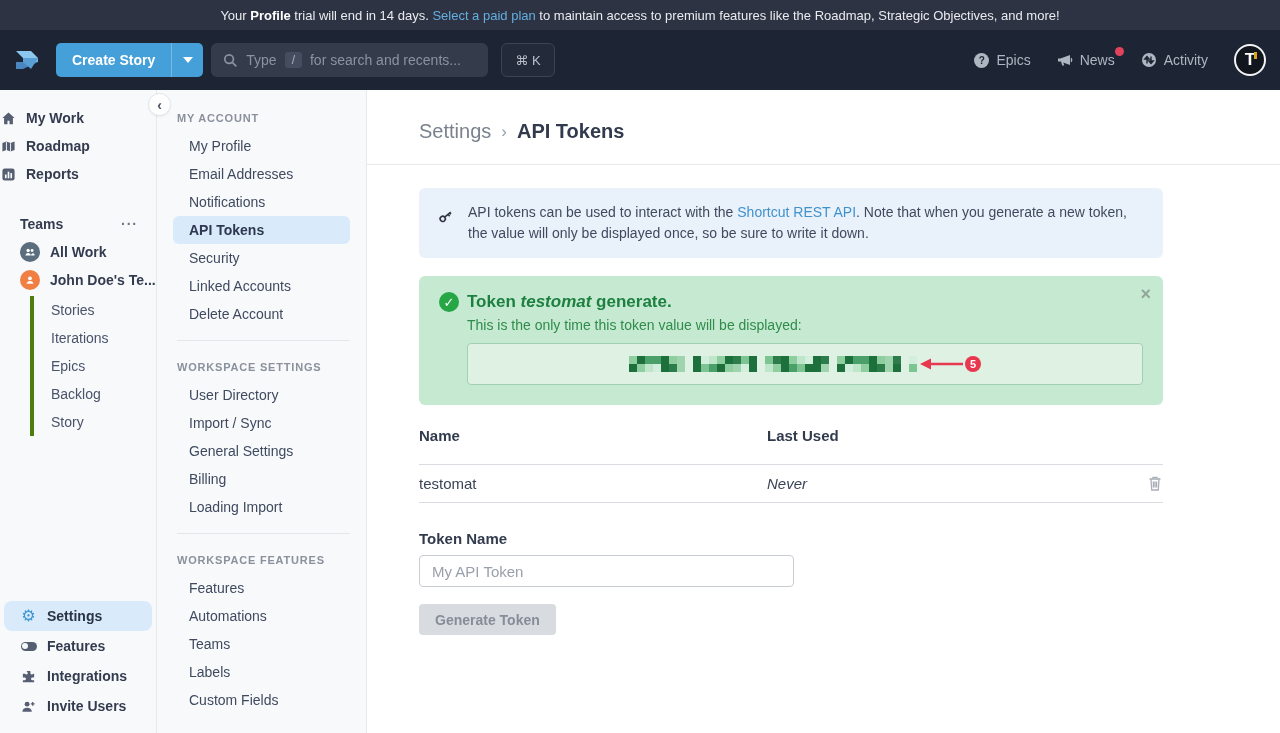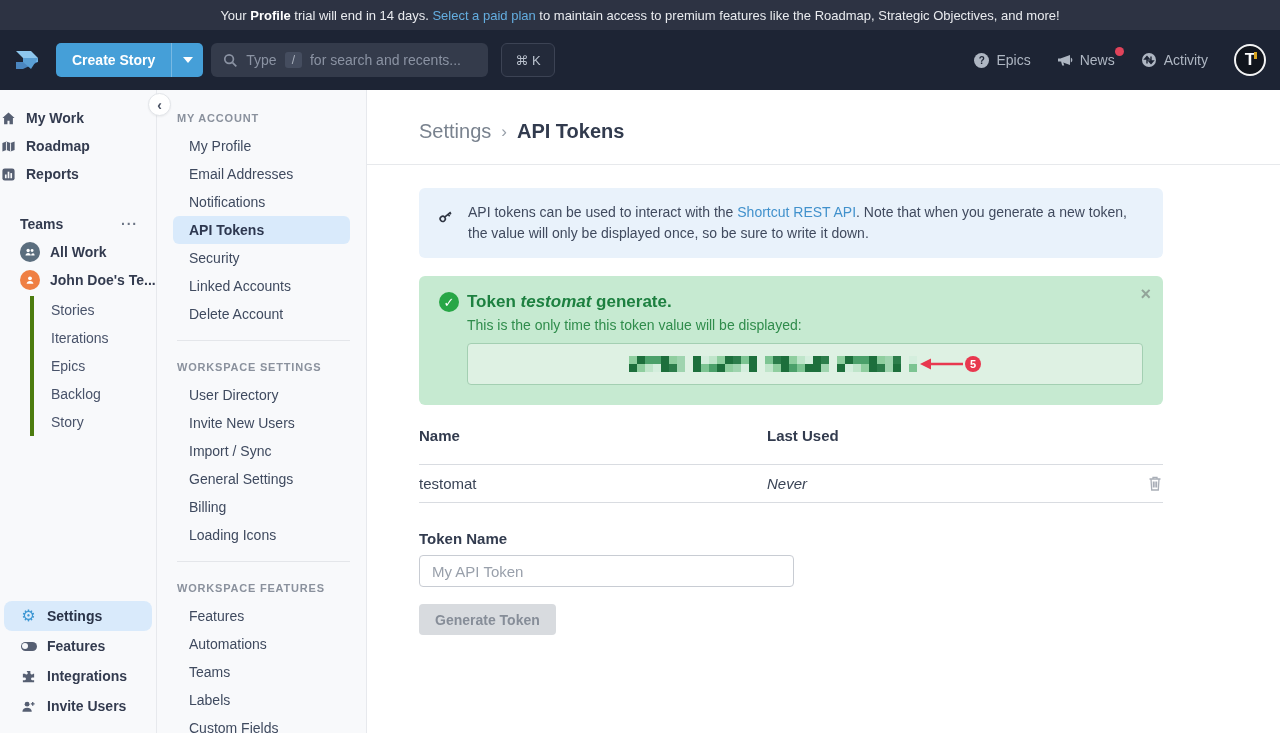--- a/index.html
+++ b/index.html
@@ -292,25 +292,24 @@
     <div class="sec-item">My Profile</div>
     <div class="sec-item">Email Addresses</div>
     <div class="sec-item">Notifications</div>
     <div class="sec-item active">API Tokens</div>
     <div class="sec-item">Security</div>
     <div class="sec-item">Linked Accounts</div>
     <div class="sec-item">Delete Account</div>
     <div class="sec-divider"></div>
     <div class="sec-head">WORKSPACE SETTINGS</div>
     <div class="sec-item">User Directory</div>
-    <div class="sec-item">Invite New Users</div>
     <div class="sec-item">Import / Sync</div>
     <div class="sec-item">General Settings</div>
     <div class="sec-item">Billing</div>
-    <div class="sec-item">Loading Icons</div>
+    <div class="sec-item">Loading Import</div>
     <div class="sec-divider"></div>
     <div class="sec-head">WORKSPACE FEATURES</div>
     <div class="sec-item">Features</div>
     <div class="sec-item">Automations</div>
     <div class="sec-item">Teams</div>
     <div class="sec-item">Labels</div>
     <div class="sec-item">Custom Fields</div>
   </div>
 
   <div class="main">

